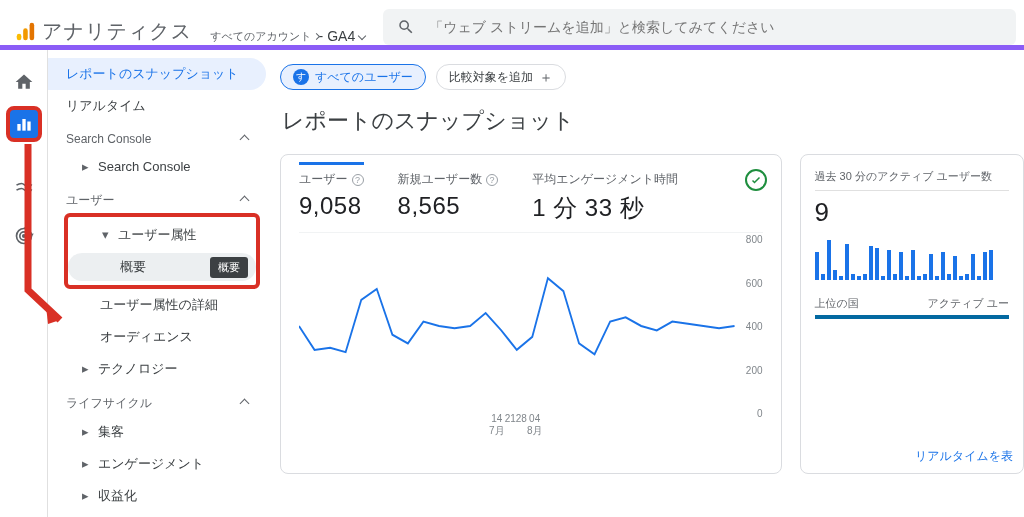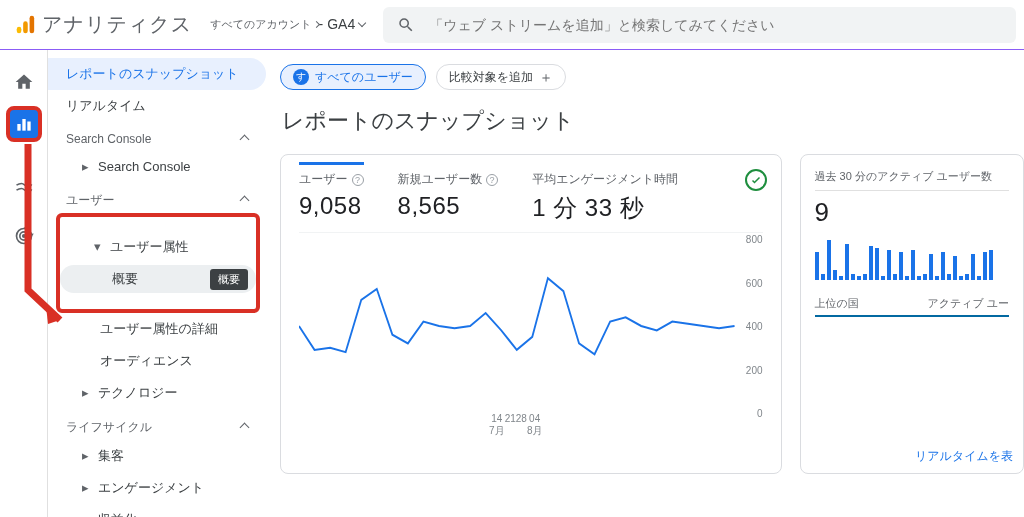--- a/index.html
+++ b/index.html
@@ -1,20 +1,20 @@
 <!DOCTYPE html>
 <html><head>
 <meta charset="utf-8">
 <style>
   * { box-sizing: border-box; }
   html, body { margin:0; padding:0; font-family:"Helvetica Neue", Arial, "Hiragino Sans", "Meiryo", sans-serif; background:#fff; color:#3c4043; }
   body { width:1024px; height:517px; overflow:hidden; position:relative; }
 
   
-  .header { display:flex; align-items:center; height:50px; border-bottom:1px solid #8b5cf6; padding:0 8px; gap:8px; }
+  .header { display:flex; align-items:flex-end; height:50px; border-bottom:5px solid #8b5cf6; padding:0 8px; gap:8px; }
   .logo-box { display:flex; align-items:center; gap:6px; padding-left:6px;}
   .ga-logo { width:22px; height:22px; }
   .product-name { font-size:20px; color:#5f6368; letter-spacing:1px;}
   .account-picker { display:flex; flex-direction:row; justify-content:center; font-size:11px; color:#5f6368; padding:0 10px; line-height:1.2; min-width:150px;}
   .account-picker .top { display:flex; align-items:center; gap:2px; }
   .account-picker .bottom { font-size:14px; color:#3c4043; display:flex; align-items:center; gap:4px;}
   .searchbar { flex:1; display:flex; align-items:center; background:#f1f3f4; border-radius:6px; height:36px; padding:0 14px; color:#5f6368; gap:12px;}
   .searchbar input { border:none; background:transparent; flex:1; font-size:14px; color:#000000; outline:none;}
 
   
@@ -31,21 +31,21 @@
   .arrow-overlay { position:absolute; left:10px; top:90px; width:60px; height:200px; pointer-events:none; }
 
   
   .sidebar { width:218px; padding:8px 0; font-size:13px; color:#3c4043; overflow:hidden;}
   .side-item { display:flex; align-items:center; height:32px; padding:0 20px 0 18px; border-radius:0 16px 16px 0; cursor:pointer; justify-content:space-between;}
   .side-item.lv2 { padding-left:34px; }
   .side-item.lv3 { padding-left:52px; }
   .side-item.selected { background:#e8f0fe; color:#1a73e8; }
   .side-caret { width:10px; display:inline-block; color:#5f6368; margin-right:6px;}
   .side-head { color:#5f6368; font-size:12px; padding:10px 18px 4px; display:flex; justify-content:space-between; align-items:center;}
-  .sidebar .hl-box { border:4px solid #d93025; border-radius:6px; margin:0 6px 0 8px; padding:14px 0;}
+  .sidebar .hl-box { border:4px solid #d93025; border-radius:6px; margin:0 6px 0 16px; padding:2px 0;}
   .hl-box .side-item { border-radius:0; }
   .pill-overview { background:#eceff1; border-radius:14px; height:28px; display:flex; align-items:center; justify-content:space-between; padding:0 8px 0 52px; margin:2px 0;}
   .pill-overview .tag { background:#3c4043; color:#fff; font-size:11px; padding:3px 8px; border-radius:3px;}
 
   
   .main { flex:1; padding:14px 0 0 14px; overflow:hidden;}
   .chips { display:flex; align-items:center; gap:10px; margin-bottom:16px;}
   .chip { display:inline-flex; align-items:center; border:1px solid #dadce0; border-radius:16px; height:26px; padding:0 12px; font-size:12px; color:#3c4043; gap:6px;}
   .chip.primary { border-color:#1a73e8; color:#1a73e8; background:#e8f0fe;}
   .chip .dot { width:16px; height:16px; border-radius:50%; background:#1a73e8; color:#fff; font-size:10px; display:flex; align-items:center; justify-content:center;}
@@ -67,21 +67,21 @@
   .y-label { position:absolute; right:0; font-size:10px; color:#80868b; transform:translateY(-50%);}
   .x-axis { position:absolute; left:0; right:30px; bottom:0; height:26px; display:flex; justify-content:center; padding:0 30px; font-size:10px; color:#80868b;}
   .x-axis .tick { display:flex; flex-direction:column; align-items:center; line-height:1.2;}
   svg.line-chart { position:absolute; left:0; top:0; width:calc(100% - 28px); height:174px;}
 
   .side-card-head { font-size:11px; color:#5f6368; border-bottom:1px solid #e0e0e0; padding-bottom:6px;}
   .big-num { font-size:26px; color:#202124; padding:6px 0 12px;}
   .side-sub { font-size:11px; color:#5f6368; border-bottom:1px solid #e0e0e0; padding-bottom:4px;}
   .mini-bars { height:48px; display:flex; align-items:flex-end; gap:2px; padding:6px 0 8px;}
   .mini-bars .b { width:4px; background:#1a73e8;}
-  .country-head { display:flex; justify-content:space-between; font-size:11px; color:#5f6368; border-bottom:2px solid #0369a1; padding:8px 0 4px;}
+  .country-head { display:flex; justify-content:space-between; font-size:11px; color:#5f6368; border-bottom:4px solid #0369a1; padding:8px 0 4px;}
   .country-row { font-size:12px; padding:6px 0 2px; border-bottom:1px solid #f1f3f4;}
   .rt-link { position:absolute; bottom:8px; right:10px; font-size:12px; color:#1a73e8;}
 
   .chevron { border:solid currentColor; border-width:0 1.5px 1.5px 0; display:inline-block; padding:3px;}
   .chevron.down { transform:rotate(45deg); margin-bottom:2px;}
   .chevron.up { transform:rotate(-135deg);}
   .chevron.right { transform:rotate(-45deg);}
   .plus { font-size:14px; line-height:1; color:#5f6368;}
   .qmark { width:12px;height:12px;border:1px solid #9aa0a6;border-radius:50%;font-size:9px;color:#9aa0a6;display:inline-flex;align-items:center;justify-content:center;}
 </style>

